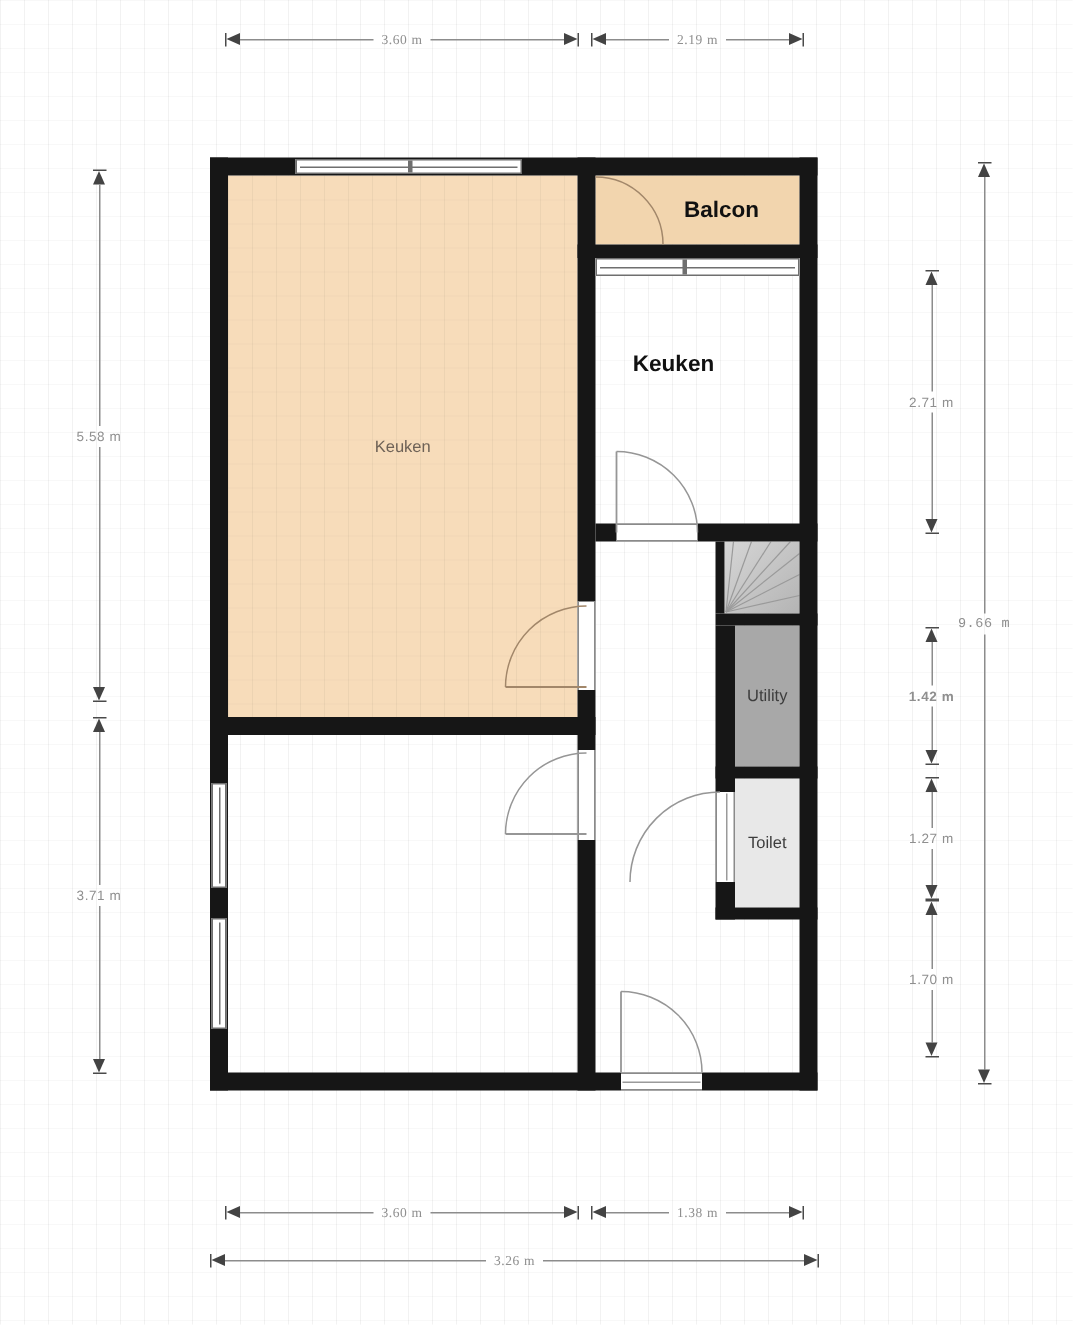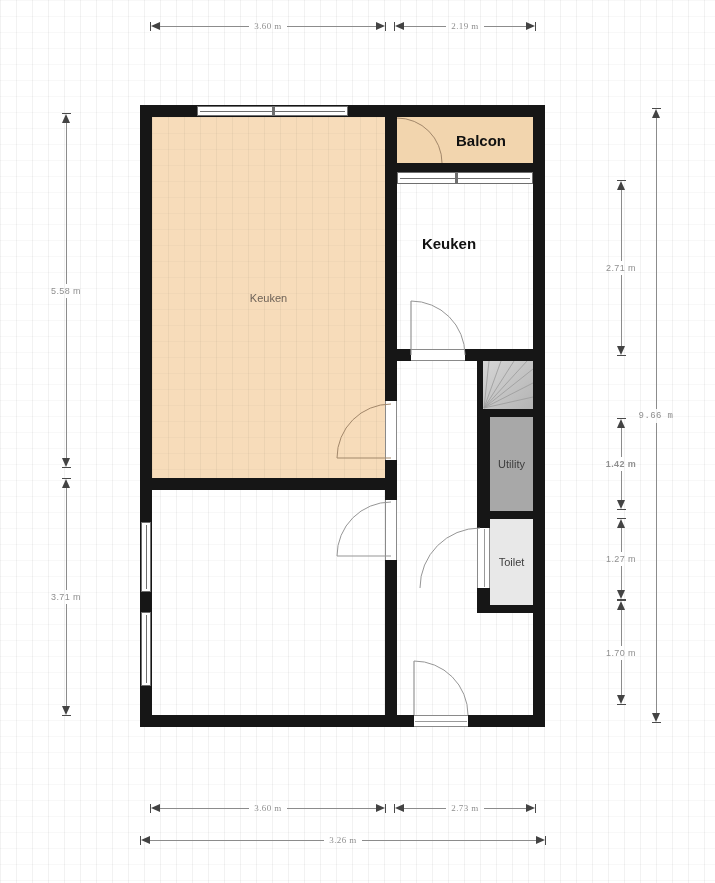--- a/index.html
+++ b/index.html
@@ -255,21 +255,21 @@
     <span class="dline-h"></span>
     <span class="dlabel-h">3.60 m</span>
     <span class="dline-h"></span>
     <span class="arr arr-right"></span>
     <span class="tick-v"></span>
   </div>
   <div class="dim dim-h" style="left:394px;top:802px;width:142px;">
     <span class="tick-v"></span>
     <span class="arr arr-left"></span>
     <span class="dline-h"></span>
-    <span class="dlabel-h">2.73 m</span>
+    <span class="dlabel-h">1.38 m</span>
     <span class="dline-h"></span>
     <span class="arr arr-right"></span>
     <span class="tick-v"></span>
   </div>
   <div class="dim dim-h" style="left:140px;top:834px;width:406px;">
     <span class="tick-v"></span>
     <span class="arr arr-left"></span>
     <span class="dline-h"></span>
     <span class="dlabel-h">3.26 m</span>
     <span class="dline-h"></span>

